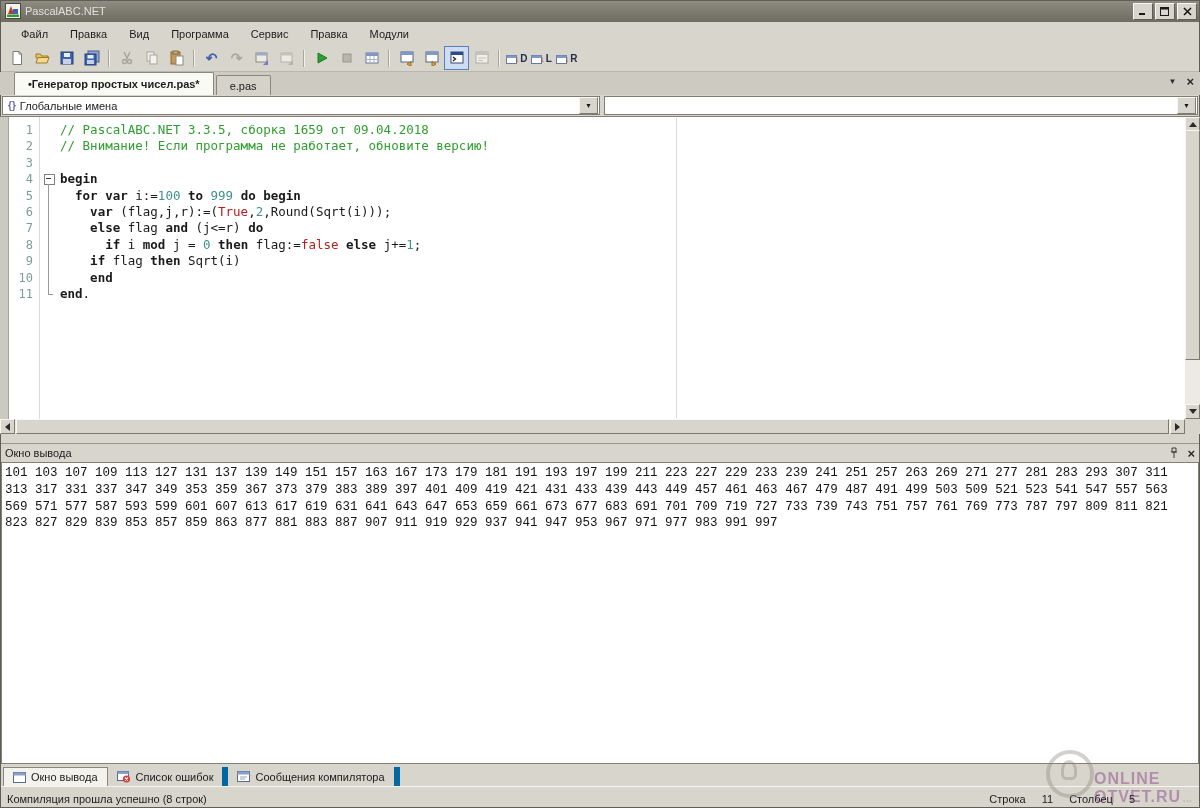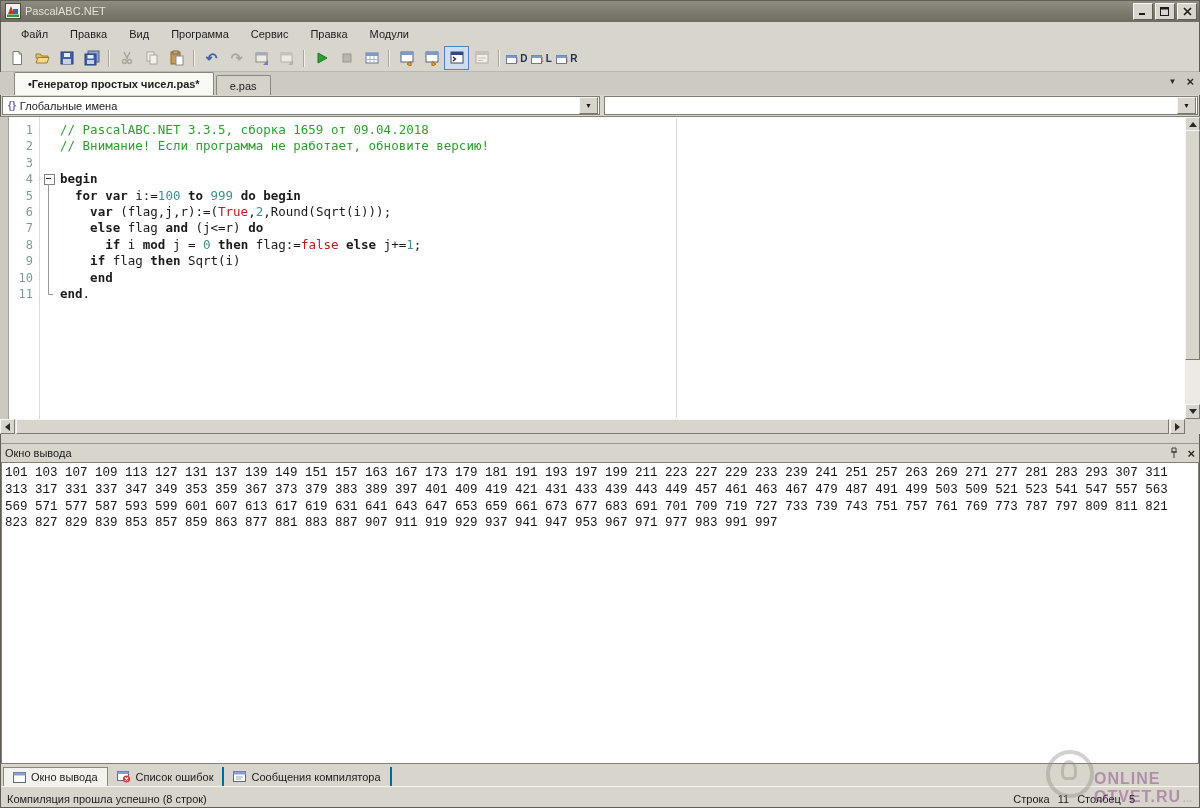--- a/index.html
+++ b/index.html
@@ -71,25 +71,25 @@
   #splitter{height:9px;flex:none;background:#d8d5cc;}
   
   #outputpanel{height:322px;flex:none;display:flex;flex-direction:column;background:#d8d5cc;border-top:1px solid #9a978e;box-sizing:border-box;}
   .out-header{height:18px;flex:none;display:flex;align-items:center;padding:0 5px;}
   .out-hbtns{margin-left:auto;display:flex;gap:8px;align-items:center;}
   .out-close{font-size:13px;font-weight:bold;line-height:1;color:#2a2a2a;}
   .out-body{flex:1;margin:0 1px 1px 1px;background:#fff;border:1px solid #828075;padding:2px 3px;overflow:hidden;font-family:"DejaVu Sans Mono",monospace;font-size:12.5px;color:#141414;}
   .out-line{height:16.8px;line-height:16.8px;white-space:pre;font-family:Liberation Mono, monospace;}
   
   #bottomtabs{height:21px;flex:none;display:flex;align-items:flex-end;padding-left:3px;background:#d8d5cc;}
-  .btab{display:flex;align-items:center;gap:5px;padding:0 9px;height:19px;box-sizing:border-box;border-right:2px solid #0369a1;}
+  .btab{display:flex;align-items:center;gap:5px;padding:0 9px;height:19px;box-sizing:border-box;border-right:6px solid #0369a1;}
   .btab.active{background:#f4f2ec;border:1px solid #898680;border-bottom:none;}
   
   #statusbar{height:23px;flex:none;display:flex;align-items:center;padding:0 7px;background:#d8d5cc;border-top:1px solid #f5f4ef;}
-  .status-pos{margin-left:auto;margin-right:58px;display:flex;gap:8px;}
+  .status-pos{margin-left:auto;margin-right:58px;display:flex;gap:16px;}
   
   .watermark{position:absolute;right:4px;bottom:4px;width:150px;height:56px;pointer-events:none;opacity:.38;}
   .wm-circle{position:absolute;left:0;top:2px;width:40px;height:40px;border:4px solid #8c877d;border-radius:50%;}
   .wm-bulb{position:absolute;left:15px;top:12px;width:10px;height:14px;border:3px solid #8c877d;border-radius:50% 50% 30% 30%;}
   .wm-text{position:absolute;left:48px;top:22px;font-weight:bold;font-size:16px;letter-spacing:1px;color:#701a75;line-height:18px;}
   .wm-dots{position:absolute;right:4px;bottom:0;font-weight:bold;color:#8c877d;}
 </style>
 </head>
 <body>
 

